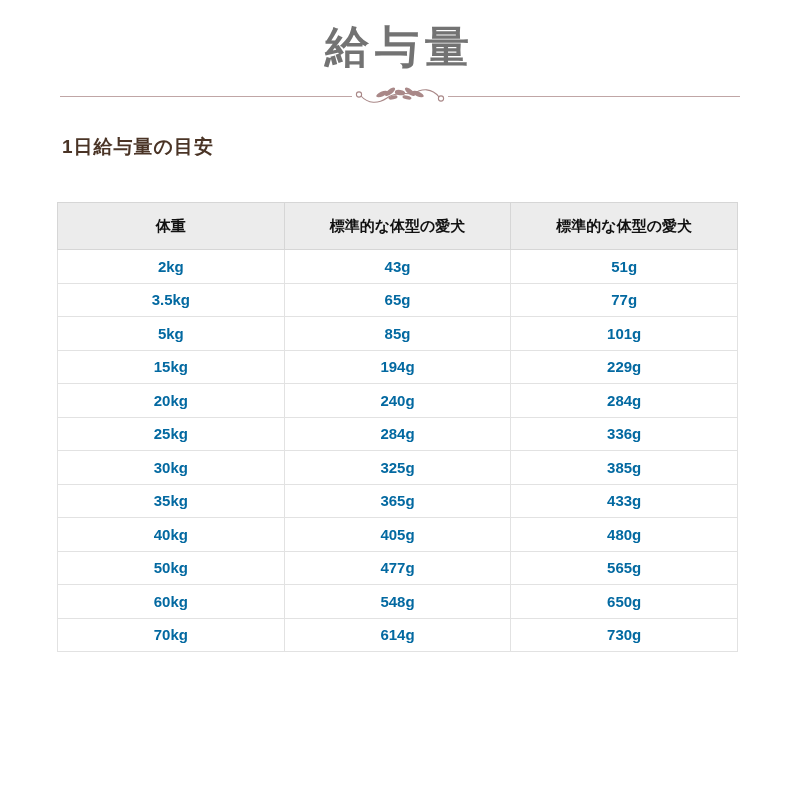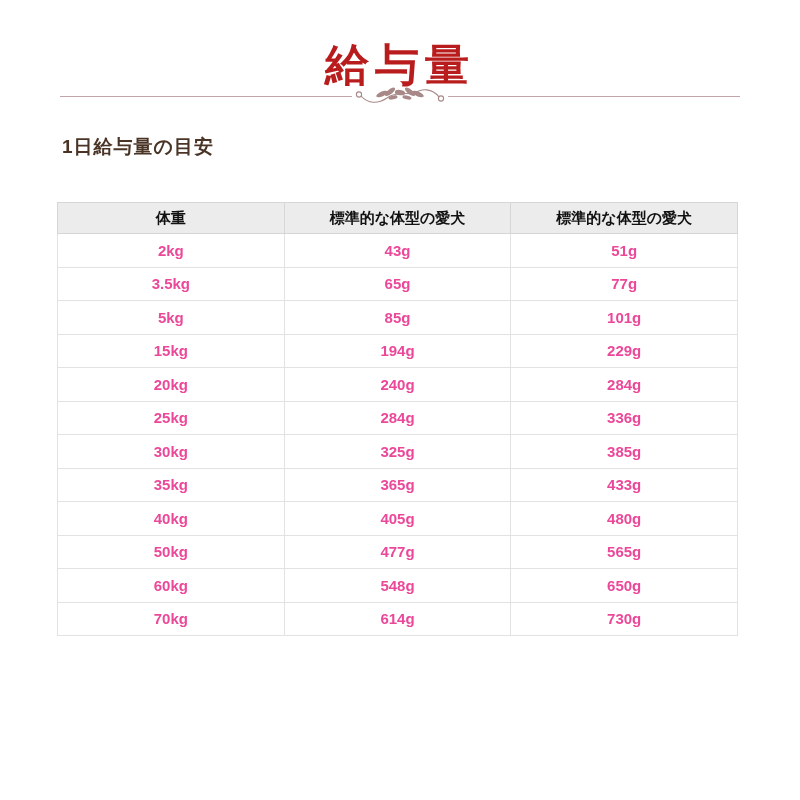--- a/index.html
+++ b/index.html
@@ -9,27 +9,27 @@
     font-family: "Liberation Sans", sans-serif;
     position: relative;
     overflow: hidden;
   }
   .page {
     position: absolute; inset: 0;
     background: #ffffff;
   }
   .page-title {
     position: absolute;
-    top: 36px; left: 0; right: 0;
+    top: 18px; left: 0; right: 0;
     text-align: center;
     font-family: "DejaVu Serif", "Liberation Serif", serif;
     font-size: 44px;
     font-weight: 700;
     letter-spacing: 6px;
-    color: #b91c1c;
+    color: #737373;
   }
   .divider-wrap {
     position: absolute;
     top: 84px; left: 60px;
     width: 680px; height: 24px;
   }
   .section-heading {
     position: absolute;
     top: 134px; left: 62px;
     font-size: 19px;
@@ -44,33 +44,33 @@
     width: 681px;
   }
   table.feed-table {
     width: 100%;
     border-collapse: collapse;
     table-layout: fixed;
   }
   table.feed-table th {
     background: #ececec;
     border: 1px solid #d6d6d6;
-    height: 31px;
+    height: 47px;
     font-size: 15px;
     font-weight: 700;
     color: #111111;
     text-align: center;
     vertical-align: middle;
   }
   table.feed-table td {
     border: 1px solid #e2e2e2;
     height: 33.5px;
     font-size: 15px;
     font-weight: 700;
-    color: #ec4899;
+    color: #0369a1;
     text-align: center;
     vertical-align: middle;
   }
 </style>
 </head>
 <body>
 
 <div class="page">
 
   <h1 class="page-title">給与量</h1>

